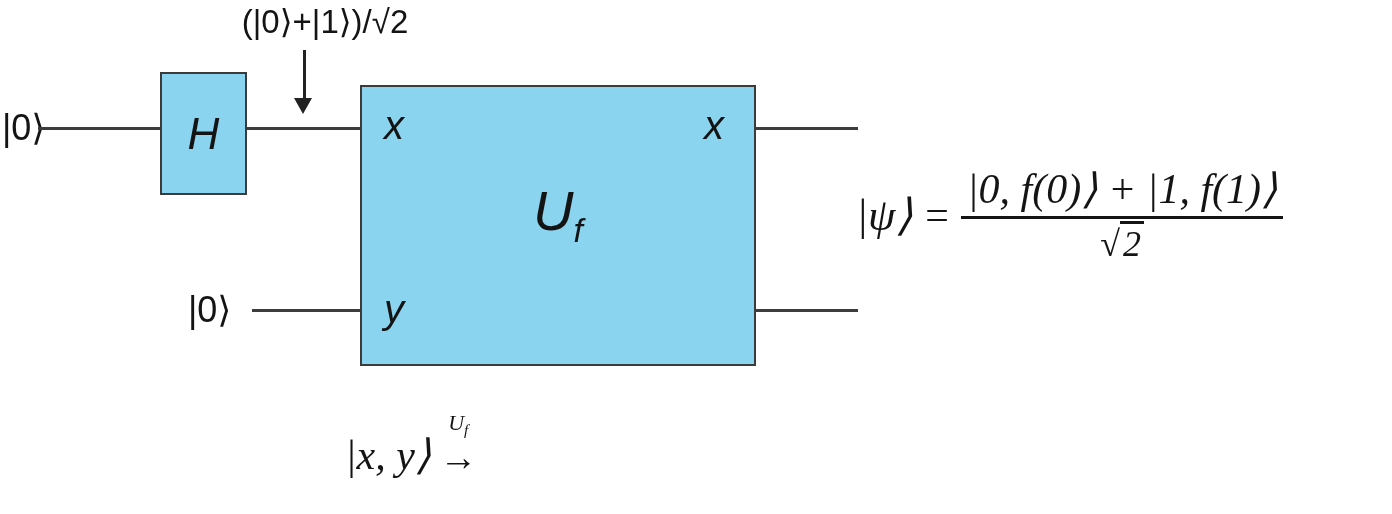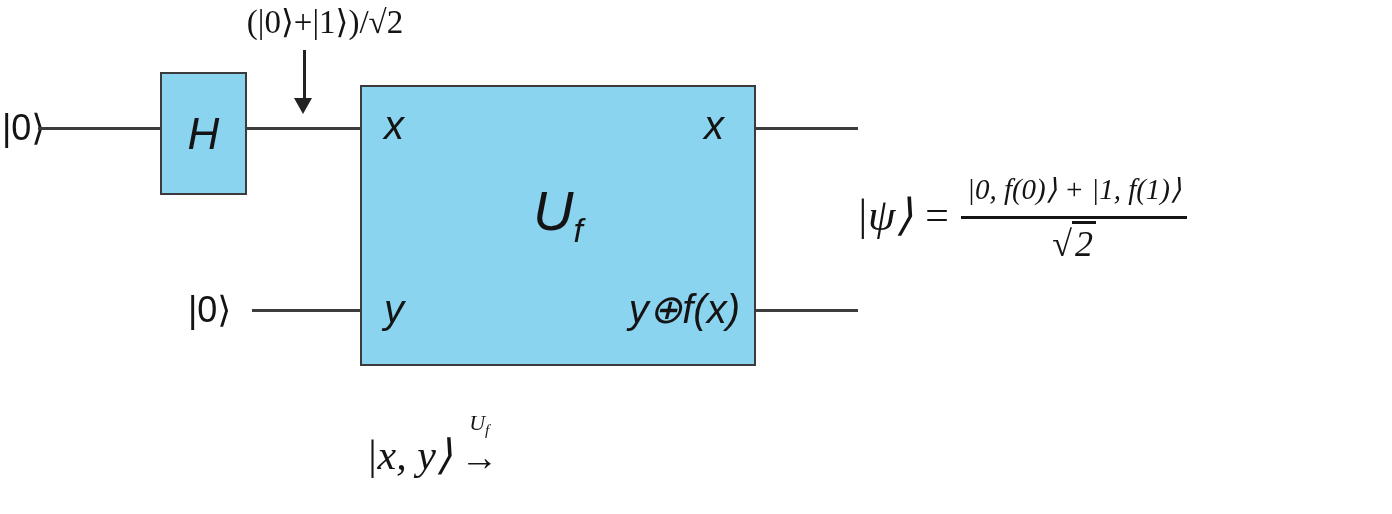--- a/index.html
+++ b/index.html
@@ -61,21 +61,20 @@
   .ket-top    { left: 2px;   top: 106px; }
   .ket-bottom { left: 188px; top: 288px; }
 
   .superposition {
     position: absolute;
     left: 185px; top: 2px; width: 280px;
     text-align: center;
     font-size: 33px;
     line-height: 40px;
     white-space: nowrap;
-    font-family: Liberation Serif, serif;
   }
 
   
   .arrow-line {
     position: absolute;
     left: 303px; top: 50px;
     width: 0; height: 50px;
     border-left: 3px solid #222222;
   }
   .arrow-head {
@@ -97,29 +96,29 @@
     align-items: center;
     gap: 10px;
   }
   .psi-lhs { font-size: 44px; }
   .psi-eq  { font-size: 42px; }
   .fraction {
     display: flex;
     flex-direction: column;
     align-items: center;
   }
-  .frac-num { font-size: 29px; line-height: 48px; padding: 0 6px; }
+  .frac-num { font-size: 42px; line-height: 48px; padding: 0 6px; }
   .frac-bar { height: 3px; background: #141414; align-self: stretch; margin: 3px 0; }
   .frac-den { font-size: 36px; line-height: 44px; font-style: italic; }
   .radical  { font-style: normal; }
   .radicand { border-top: 3px solid #141414; padding: 0 3px; }
 
   .map-formula {
     position: absolute;
-    left: 366px; top: 412px;
+    left: 345px; top: 412px;
     display: flex;
     align-items: flex-end;
     gap: 8px;
   }
   .map-lhs, .map-rhs { font-size: 42px; line-height: 1.18; }
   .arrow-stack {
     display: flex;
     flex-direction: column;
     align-items: center;
   }
@@ -142,21 +141,20 @@
   <div class="wire" style="left:247px; top:127px; width:113px;"></div>
 
   <div class="superposition">(|0⟩+|1⟩)/√2</div>
   <div class="arrow-line"></div>
   <div class="arrow-head"></div>
 
   <div class="gate uf-box">
     <span class="port port-x-in">x</span>
     <span class="port port-x-out">x</span>
     <span class="port port-y-in">y</span>
-    <span class="port port-y-out">y⊕f(x)</span>
     <div class="uf-name"><span>U</span><sub>f</sub></div>
   </div>
 
   <span class="ket ket-bottom">|0⟩</span>
   <div class="wire" style="left:252px; top:309px; width:108px;"></div>
 
   <div class="wire" style="left:756px; top:127px; width:102px;"></div>
   <div class="wire" style="left:756px; top:309px; width:102px;"></div>
 
   <div class="psi-formula math">

